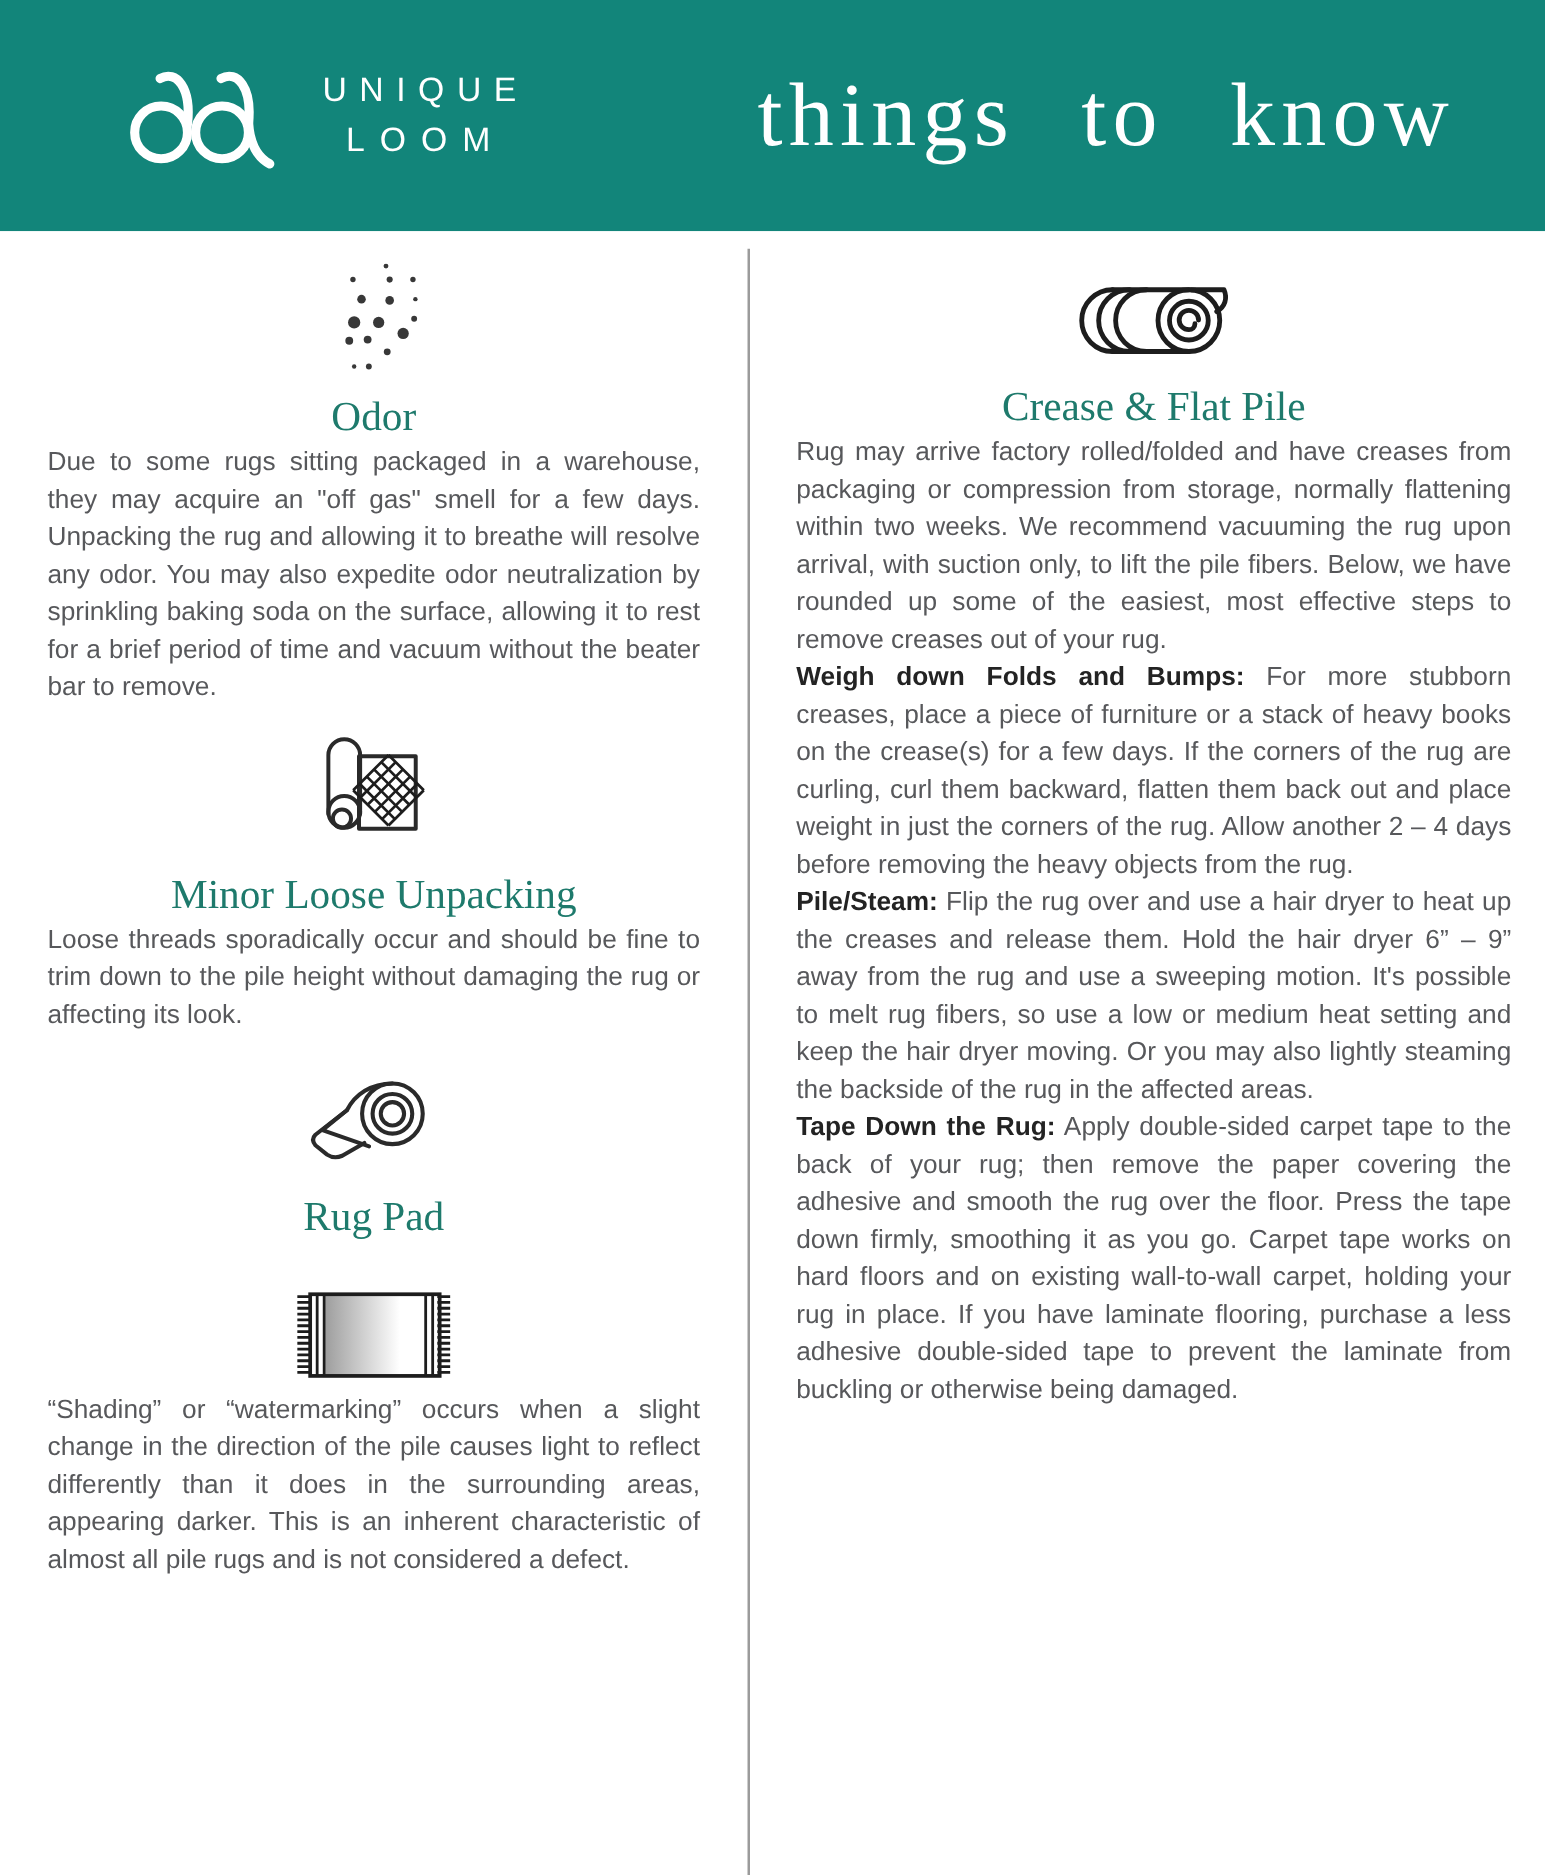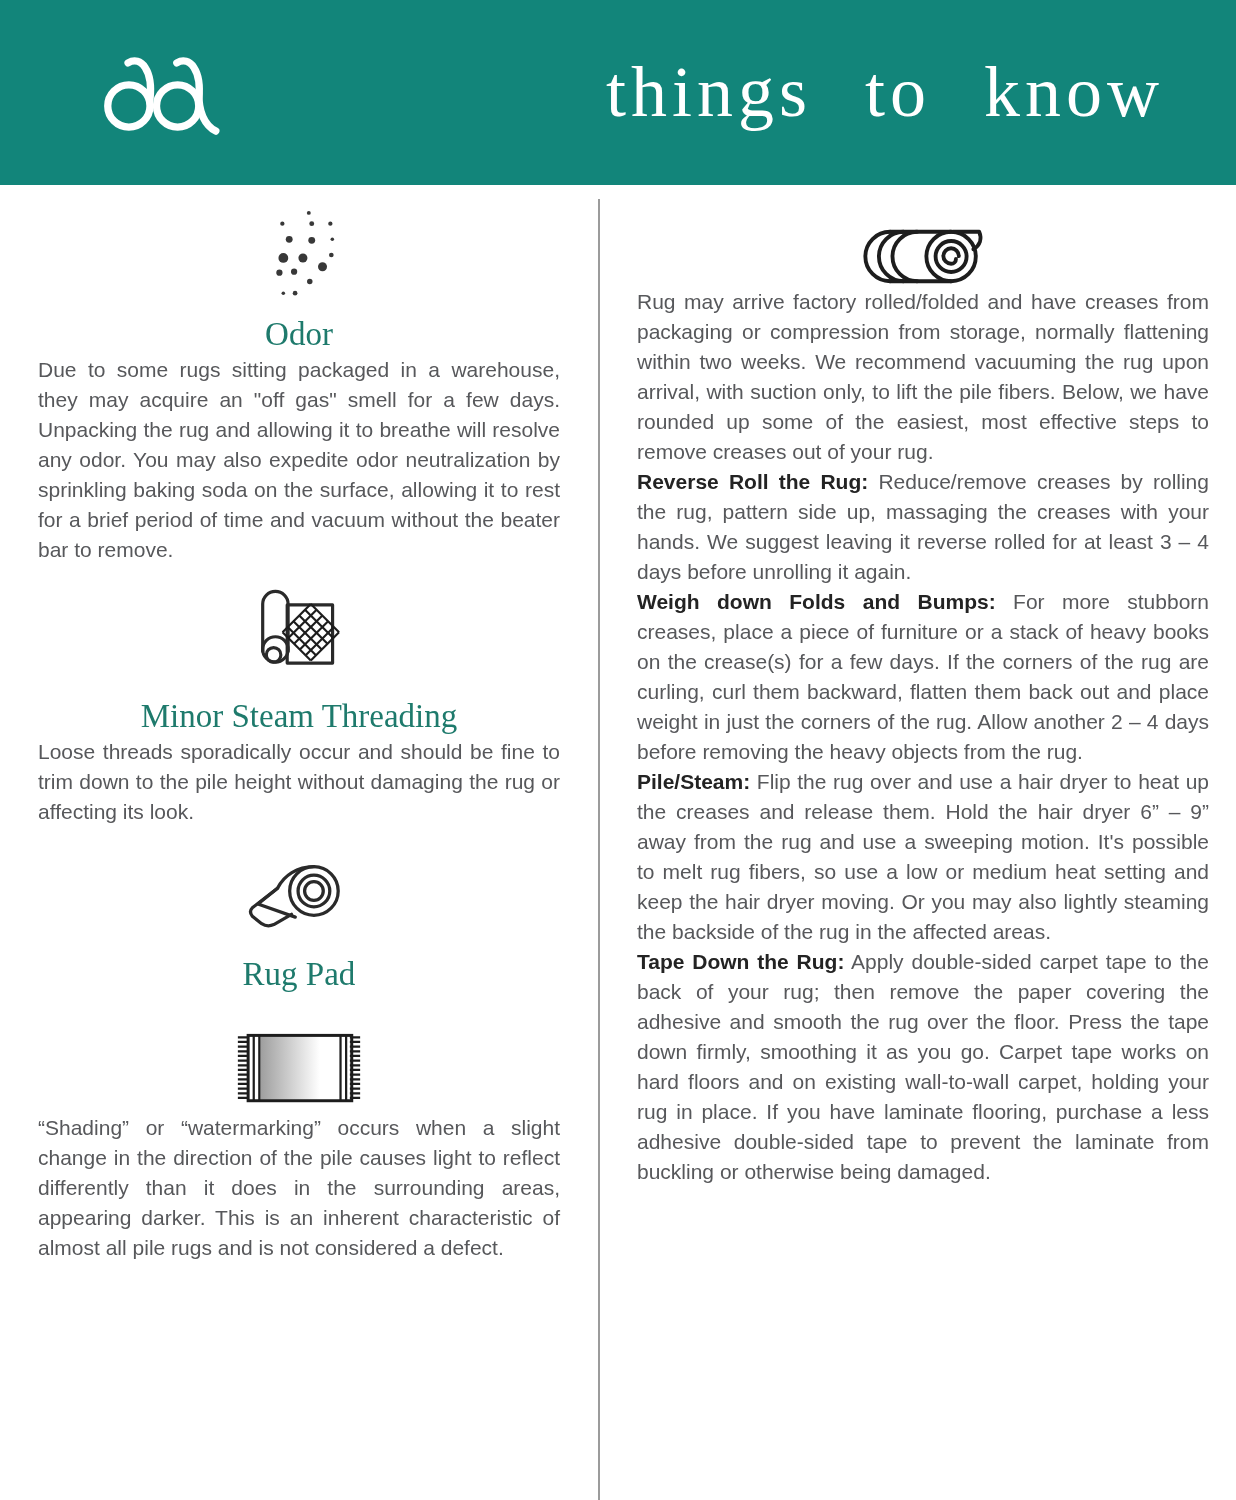--- a/index.html
+++ b/index.html
@@ -81,20 +81,21 @@
       <svg width="130" height="95" viewBox="0 0 160 115">
         <g stroke="#ffffff" stroke-width="9" fill="none" stroke-linecap="round">
           <circle cx="38" cy="74" r="26"></circle>
           <path d="M64,66 C68,30 53,12 37,21"></path>
           <circle cx="98" cy="74" r="26"></circle>
           <path d="M124,66 C128,30 113,12 97,21"></path>
           <path d="M124,58 C124,84 132,98 145,105"></path>
         </g>
       </svg>
     </span>
+    <span class="brand"><span class="l1">UNIQUE</span><span class="l2">LOOM</span></span>
   </div>
   <div class="big-title">things to know</div>
 </div>
 
 <div class="content">
   <div class="divider"></div>
 
   <div class="col col-left">
 
     <div class="icon-row mt-odor-icon">
@@ -127,21 +128,21 @@
         <rect class="ln" x="52" y="23" width="50" height="64"></rect>
         <path class="ln" d="M25,74 V22 A14,14 0 0 1 53,22 V74" fill="#fff"></path>
         <circle class="ln" cx="39" cy="72" r="14" fill="#fff"></circle>
         <circle class="ln" cx="37" cy="78" r="8" fill="#fff"></circle>
         <g class="thin" transform="rotate(45 78 53)">
           <path d="M-22,-22 H22 M-22,-13 H22 M-22,-4 H22 M-22,5 H22 M-22,14 H22 M-22,22 H22" transform="translate(78 53)"></path>
           <path d="M-22,-22 V22 M-13,-22 V22 M-4,-22 V22 M5,-22 V22 M14,-22 V22 M22,-22 V22" transform="translate(78 53)"></path>
         </g>
       </svg>
     </div>
-    <h2 class="mt-h">Minor Steam Threading</h2>
+    <h2 class="mt-h">Minor Loose Unpacking</h2>
     <p class="body mt-p">Loose threads sporadically occur and should be fine to trim down to the pile height without damaging the rug or affecting its look.</p>
 
     <div class="icon-row mt-tape-icon">
       <svg width="112" height="90" viewBox="0 0 120 95">
         <path class="ln" d="M76,14 C58,14 44,23 37,37 L10,58 Q6,62 10,67 L20,75 Q26,79 33,76 L52,65"></path>
         <path class="ln" d="M37,37 L16,54 L56,68"></path>
         <circle class="ln" cx="76" cy="40" r="26" fill="#fff"></circle>
         <circle class="ln" cx="76" cy="40" r="17"></circle>
         <circle class="ln" cx="76" cy="40" r="10"></circle>
       </svg>
@@ -173,23 +174,23 @@
         <path class="ln4" d="M31,7 A25.5,25.5 0 0 0 31,58"></path>
         <path class="ln4" d="M45,7 A25.5,25.5 0 0 0 45,58"></path>
         <path class="ln4" d="M59,7 A25.5,25.5 0 0 0 59,58"></path>
         <path class="ln4" d="M31,7 H94 M31,58 H94"></path>
         <circle class="ln4" cx="94" cy="32.5" r="25.5" fill="#fff"></circle>
         <path class="ln4" d="M96,7 H123 C126,14 124,21 117,25"></path>
         <circle class="ln4" cx="94" cy="32.5" r="16"></circle>
         <path class="ln4" d="M102,32 A8,8 0 1 0 94,40 A5,5 0 0 0 99,35"></path>
       </svg>
     </div>
+    <h2 class="mt-crease-h">Crease &amp; Flat Pile</h2>
     <p class="body mt-p">Rug may arrive factory rolled/folded and have creases from packaging or compression from storage, normally flattening within two weeks. We recommend vacuuming the rug upon arrival, with suction only, to lift the pile fibers. Below, we have rounded up some of the easiest, most effective steps to remove creases out of your rug.</p>
 
-    <p class="body step"><b>Reverse Roll the Rug:</b><span> Reduce/remove creases by rolling the rug, pattern side up, massaging the creases with your hands. We suggest leaving it reverse rolled for at least 3 – 4 days before unrolling it again.</span></p>
 
     <p class="body step"><b>Weigh down Folds and Bumps:</b><span> For more stubborn creases, place a piece of furniture or a stack of heavy books on the crease(s) for a few days. If the corners of the rug are curling, curl them backward, flatten them back out and place weight in just the corners of the rug. Allow another 2 – 4 days before removing the heavy objects from the rug.</span></p>
 
     <p class="body step"><b>Pile/Steam:</b><span> Flip the rug over and use a hair dryer to heat up the creases and release them. Hold the hair dryer 6” – 9” away from the rug and use a sweeping motion. It's possible to melt rug fibers, so use a low or medium heat setting and keep the hair dryer moving. Or you may also lightly steaming the backside of the rug in the affected areas.</span></p>
 
     <p class="body step"><b>Tape Down the Rug:</b><span> Apply double-sided carpet tape to the back of your rug; then remove the paper covering the adhesive and smooth the rug over the floor. Press the tape down firmly, smoothing it as you go. Carpet tape works on hard floors and on existing wall-to-wall carpet, holding your rug in place. If you have laminate flooring, purchase a less adhesive double-sided tape to prevent the laminate from buckling or otherwise being damaged.</span></p>
   </div>
 </div>
 
 </body></html>

